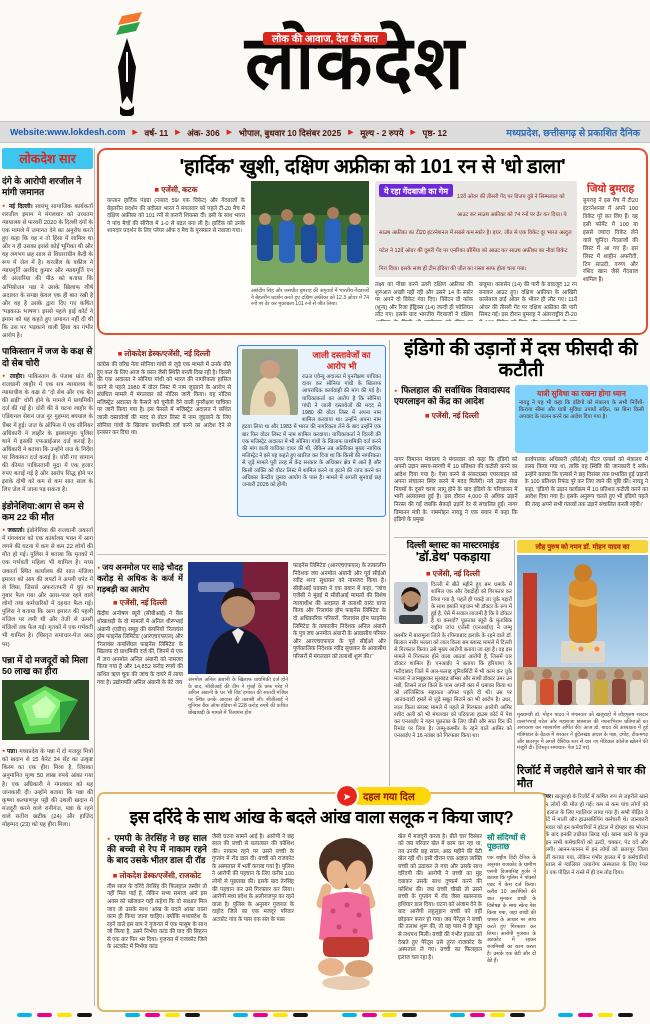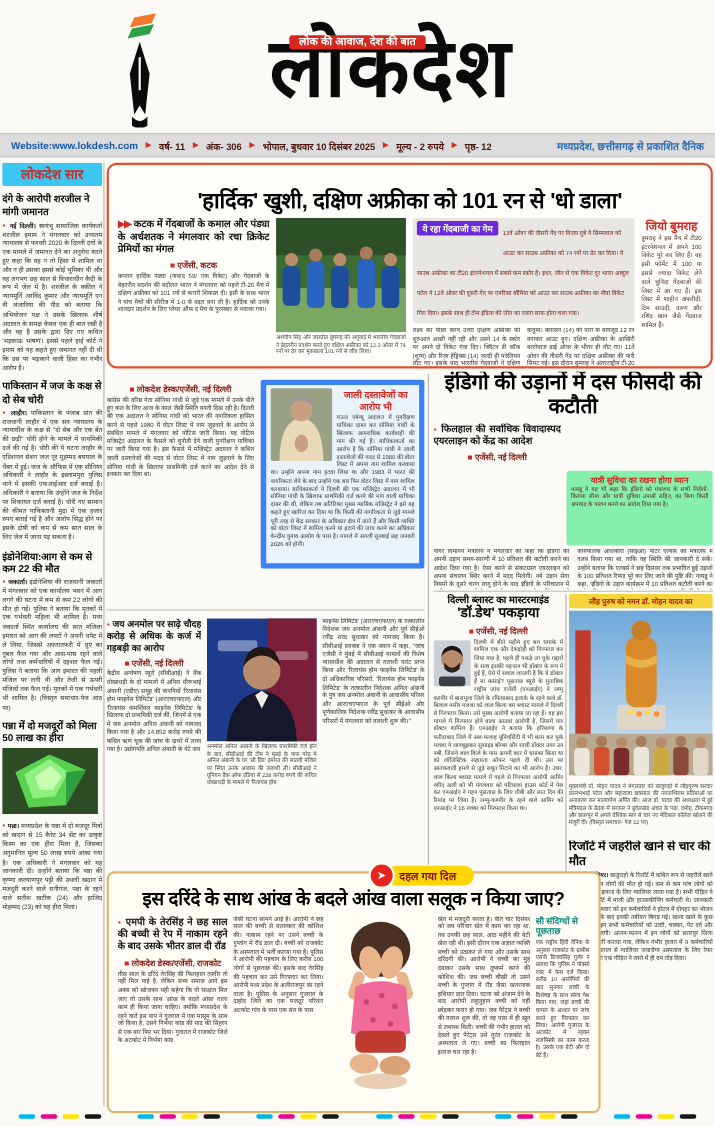--- a/index.html
+++ b/index.html
@@ -21,21 +21,21 @@
   .sb-title{font-size:9px;font-weight:800;color:#0a0a0a;line-height:1.25;margin:7px 0 3px;}
   .sb-body{font-size:5.8px;line-height:1.4;text-align:justify;color:#333;margin:0;}
   .sb-body b{color:#111;}
   .dot{color:#e2401c;font-size:5px;vertical-align:1px;}
   .diamond-wrap{margin:3px 0;}
   
   .vrule{background:#b9b4ac;width:1px;}
   .hrule{background:#c4bfb6;height:1px;}
   
   .topbox{left:97px;top:148px;width:551px;height:187px;border:2px solid #e0502e;border-radius:9px;background:#fffefb;padding:4px 8px;overflow:hidden;}
-  .ts-head{text-align:center;font-size:20px;font-weight:900;color:#000;line-height:1.2;letter-spacing:-0.3px;margin-top:17px;}
+  .ts-head{text-align:center;font-size:20px;font-weight:900;color:#000;line-height:1.2;letter-spacing:-0.3px;}
   .ts-row{display:flex;gap:6px;margin-top:3px;height:140px;overflow:hidden;}
   .deck{font-size:9px;font-weight:800;line-height:1.3;color:#101010;text-align:justify;}
   .deck .arrs{color:#d6281e;letter-spacing:-1px;}
   .byline{font-size:7.5px;font-weight:800;color:#8b1a10;text-align:center;margin:3px 0;}
   .byline .sq{color:#d6281e;}
   .tiny{font-size:5.5px;line-height:1.38;text-align:justify;color:#333;}
   .ts-col1{width:138px;overflow:hidden;}
   .ts-photo{width:118px;display:flex;flex-direction:column;gap:2px;overflow:hidden;}
   .ts-caption{font-size:5px;line-height:1.3;color:#444;text-align:justify;overflow:hidden;}
   .ts-col3{width:202px;overflow:hidden;}
@@ -45,31 +45,31 @@
   .ts-cols2{display:flex;gap:6px;margin-top:4px;height:76px;overflow:hidden;}
   .ts-cols2 div{flex:1;overflow:hidden;}
   .ts-col4{flex:1;overflow:hidden;}
   .bum-title{color:#d6281e;font-weight:900;font-size:10.5px;text-align:center;margin-bottom:2px;}
   .bum-body{font-size:5.6px;line-height:1.42;color:#4a2b20;text-align:justify;}
   
   .voter{left:97px;top:340px;width:289px;height:213px;overflow:hidden;}
   .v-head{font-size:26px;font-weight:900;letter-spacing:-1px;line-height:1.05;color:#000;}
   .v-row{display:flex;gap:6px;margin-top:5px;height:172px;overflow:hidden;}
   .v-left{width:134px;overflow:hidden;}
-  .v-box{flex:1;background:#e8f3fb;border:5px solid #3b82f6;border-radius:3px;padding:3px 4px;overflow:hidden;}
+  .v-box{flex:1;background:#e8f3fb;border:1px solid #3b82f6;border-radius:3px;padding:3px 4px;overflow:hidden;}
   .v-box-title{color:#d6281e;font-weight:900;font-size:8.5px;margin-bottom:2px;text-align:center;}
   .v-box-body{font-size:5.3px;line-height:1.36;color:#333;text-align:justify;}
   .sonia{float:left;margin:0 4px 2px 0;border-radius:2px;}
   
   .indigo{left:394px;top:338px;width:254px;height:198px;overflow:hidden;}
   .i-head{font-size:19px;font-weight:900;text-align:center;line-height:1.12;color:#000;}
   .i-row{display:flex;gap:5px;margin-top:4px;}
   .i-deck{width:116px;overflow:hidden;}
   .i-deck .deck{font-size:8.8px;}
-  .i-box{flex:1;background:#86efac;border-radius:3px;padding:3px 4px;overflow:hidden;height:62px;margin-top:43px;}
+  .i-box{flex:1;background:#7dd3fc;border-radius:3px;padding:3px 4px;overflow:hidden;height:62px;}
   .i-box-title{color:#d6281e;font-size:7.5px;font-weight:900;text-align:center;margin-bottom:1px;}
   .i-box-body{font-size:5.3px;line-height:1.35;color:#5b2015;text-align:justify;}
   .i-cols{display:flex;gap:7px;margin-top:3px;height:96px;overflow:hidden;}
   .i-cols div{flex:1;overflow:hidden;}
   
   .ambani{left:97px;top:558px;width:289px;height:229px;overflow:hidden;}
   .a-head{font-size:23px;font-weight:900;line-height:1.12;letter-spacing:-0.5px;color:#000;}
   .a-row{display:flex;gap:5px;margin-top:4px;height:170px;overflow:hidden;}
   .a-col1{width:86px;overflow:hidden;}
   .a-col1 .deck{font-size:8.3px;}
@@ -168,21 +168,20 @@
 <div class="abs vrule" style="left:94px;top:148px;height:858px;"></div>
 <div class="abs vrule" style="left:389px;top:340px;height:446px;"></div>
 <div class="abs vrule" style="left:514px;top:540px;height:465px;"></div>
 <div class="abs hrule" style="left:97px;top:554px;width:289px;"></div>
 <div class="abs hrule" style="left:394px;top:537px;width:254px;"></div>
 
 <div class="abs topbox">
   <div class="ts-head">'हार्दिक' खुशी, दक्षिण अफ्रीका को 101 रन से 'धो डाला'</div>
   <div class="ts-row">
     <div class="ts-col1">
-      <div class="deck"><span class="arrs">▶▶</span> <span>कटक में गेंदबाजों के कमाल और पंड्या के अर्धशतक ने मंगलवार को रचा क्रिकेट प्रेमियों का मंगल</span></div>
       <div class="byline"><span class="sq">■</span> <span>एजेंसी, कटक</span></div>
       <div class="tiny">कप्तान हार्दिक पंड्या (नाबाद 59/ एक विकेट) और गेंदबाजों के बेहतरीन प्रदर्शन की बदौलत भारत ने मंगलवार को पहले टी-20 मैच में दक्षिण अफ्रीका को 101 रनों से करारी शिकस्त दी। इसी के साथ भारत ने पांच मैचों की सीरीज में 1-0 से बढ़त बना ली है। हार्दिक को उनके शानदार प्रदर्शन के लिए प्लेयर ऑफ द मैच के पुरस्कार से नवाजा गया।</div>
     </div>
     <div class="ts-photo">
       <svg width="118" height="104" viewBox="0 0 118 104">
         <rect width="118" height="104" fill="#3c6b33"></rect>
         <rect y="0" width="118" height="34" fill="#2c4f27"></rect>
         <rect y="64" width="118" height="40" fill="#7aa863"></rect>
         <rect x="55" y="62" width="2.5" height="16" fill="#e0742f"></rect>
           <rect x="60" y="62" width="2.5" height="16" fill="#e0742f"></rect>

